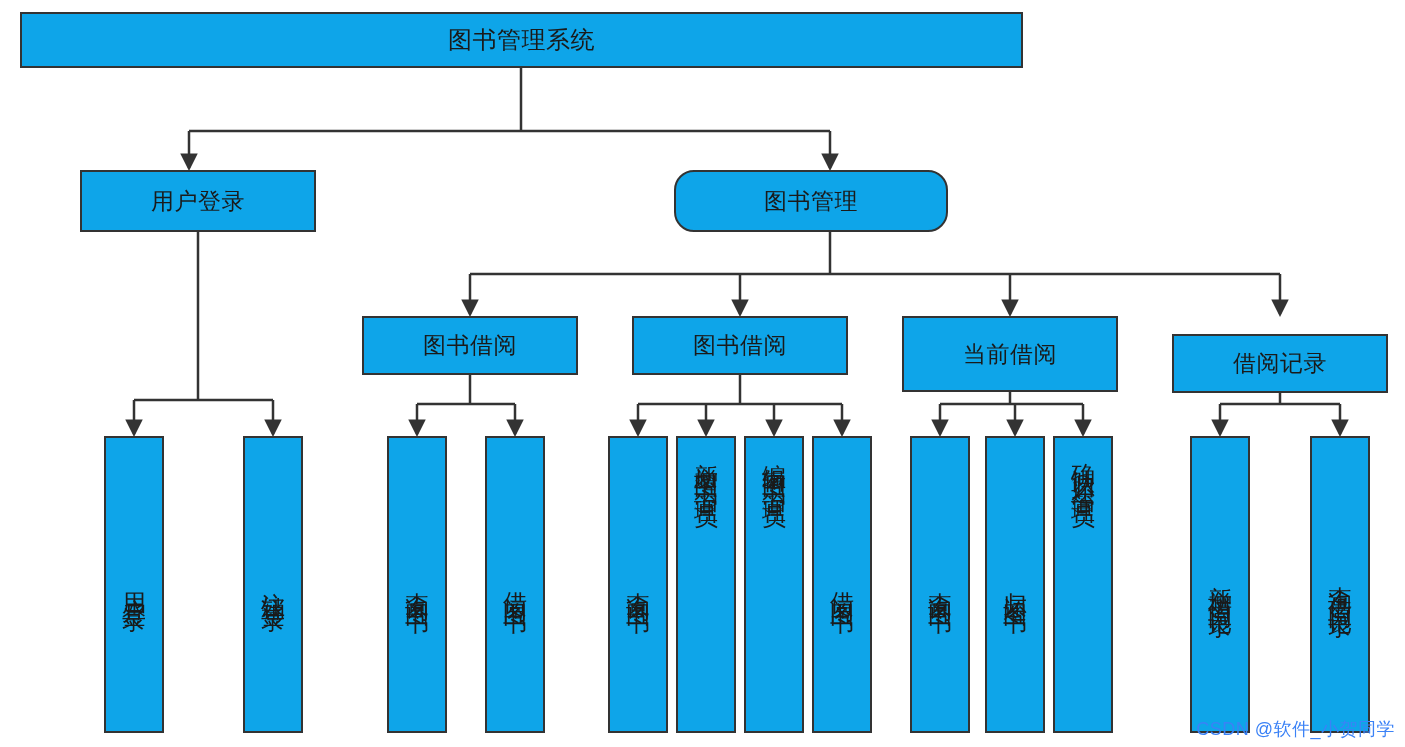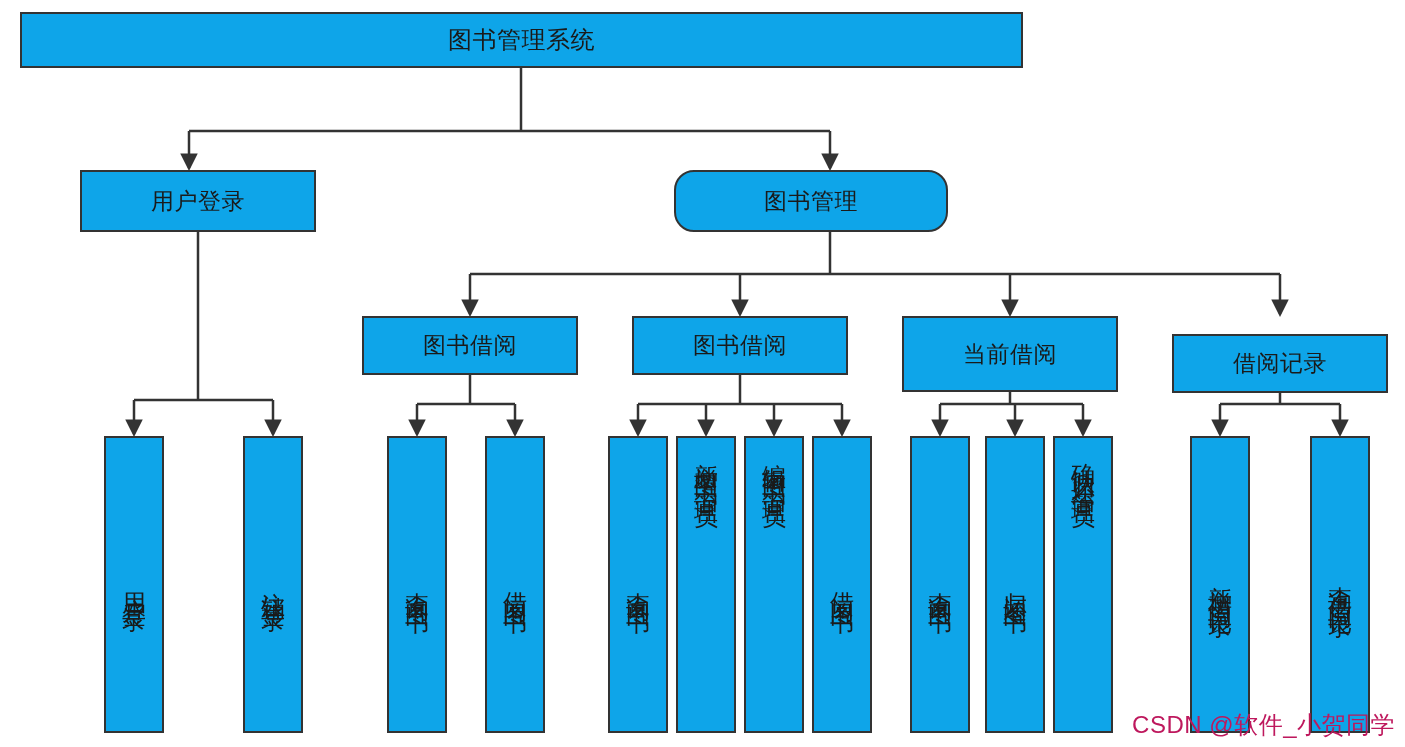--- a/index.html
+++ b/index.html
@@ -64,22 +64,22 @@
     white-space: nowrap;
   }
   .node.vert.centered {
     align-items: center;
     padding-top: 0;
   }
   #watermark {
     position: absolute;
     right: 10px;
     bottom: 6px;
-    font-size: 24px;
-    color: #be185d;
+    font-size: 18px;
+    color: #3b82f6;
     white-space: nowrap;
     letter-spacing: 0.5px;
     margin-left: 23px;
   }
 </style>
 </head>
 <body>
 
 <div id="diagram-root">
 

